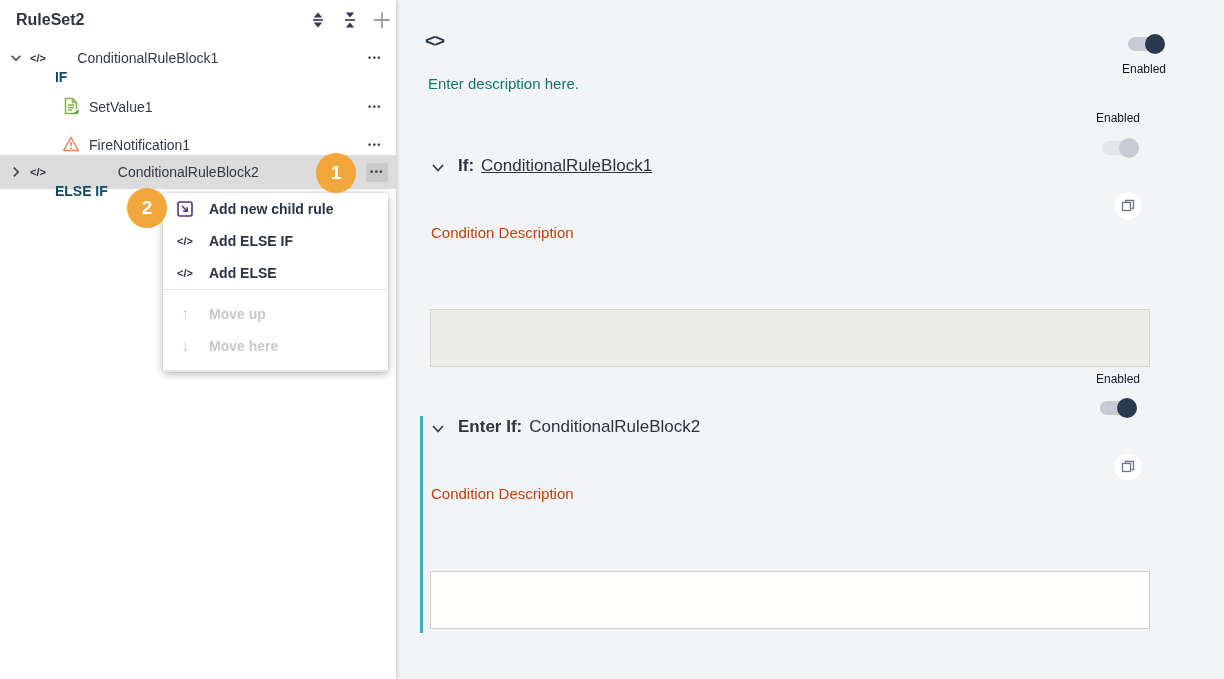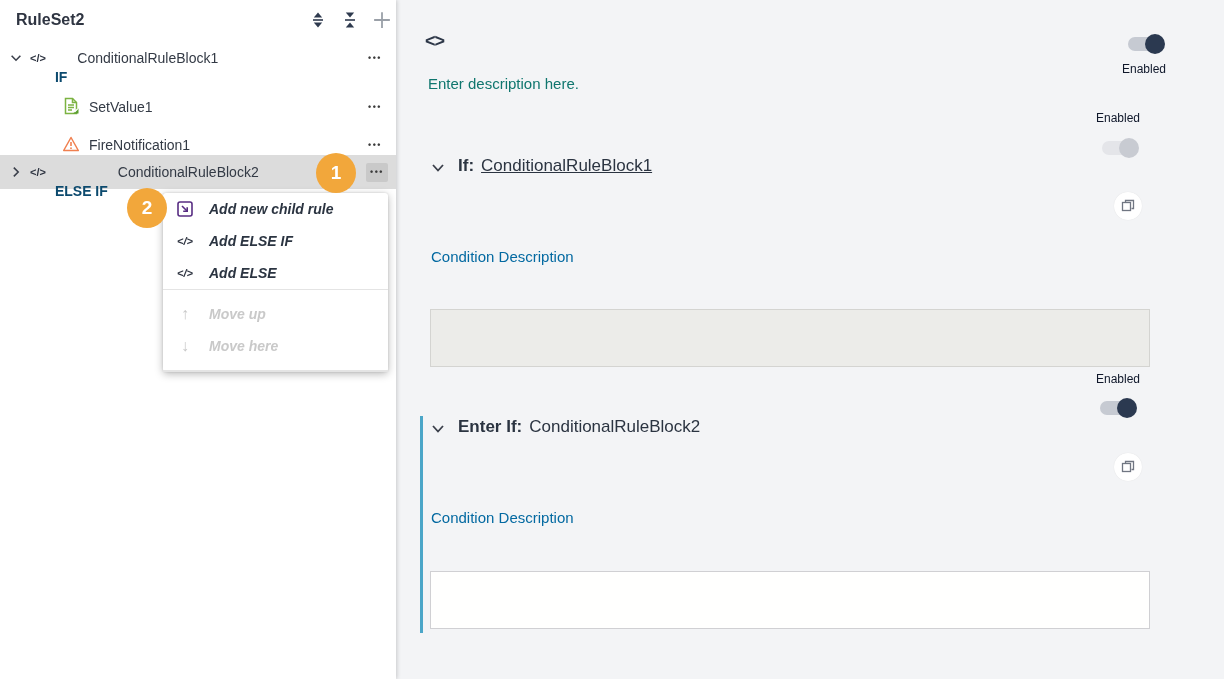--- a/index.html
+++ b/index.html
@@ -27,21 +27,21 @@
   .dots { margin-left:auto; margin-right:12px; font-size:9px; font-weight:700; letter-spacing:1.5px;
           color:#3b3b3b; border:none; background:transparent; cursor:pointer; padding:3px 2px; line-height:1; }
   .row-selected { background:#dcdcdc; height:34px; }
   .row-selected .dots { background:#c9c9c9; border-radius:2px; margin-right:8px; padding:5px 4px; }
 
   
   .menu { position:absolute; left:163px; top:193px; width:225px; background:#ffffff; z-index:20;
           border-radius:3px; box-shadow:0 2px 8px rgba(0,0,0,0.28), 0 0 2px rgba(0,0,0,0.15); }
   .menu-group { padding:0; }
   .menu-item { height:32px; display:flex; align-items:center; padding:0 12px; font-size:14px; font-weight:700;
-               color:#2b3441; cursor:pointer;font-style:italic; }
+               color:#2b3441; cursor:pointer; }
   .menu-item .mi-icon { width:20px; height:20px; margin-right:14px; display:flex; align-items:center; justify-content:center; flex:0 0 auto; }
   .menu-item .code-glyph { margin-right:14px; width:20px; text-align:center; }
   .menu-sep { border:none; border-top:1px solid #e4e4e4; height:0; }
   .menu-item.disabled { color:#c9c9c9; cursor:default; }
   .menu-item.disabled .arrow-glyph { color:#c9c9c9; }
   .arrow-glyph { font-size:16px; font-weight:400; width:20px; text-align:center; margin-right:14px; }
   .menu-item.danger { color:#dc4b20; }
   .pad8 { padding:8px 0; }
   .pad4 { padding:4px 0; }
 
@@ -69,21 +69,21 @@
 
   .section-header { position:absolute; display:flex; align-items:flex-end; height:24px; cursor:default; }
   .section-header .chev { width:16px; height:16px; margin-right:12px; display:flex; align-items:center; justify-content:center; cursor:pointer; }
   .section-kw { font-size:17px; font-weight:700; color:#2b3441; margin-right:7px; }
   .section-name { font-size:17px; color:#2b3441; }
   .section-name.link { text-decoration:underline; cursor:pointer; }
 
   .copy-btn { position:absolute; width:28px; height:28px; border-radius:50%; background:#ffffff; border:none;
               display:flex; align-items:center; justify-content:center; cursor:pointer;
               box-shadow:0 0 1px rgba(0,0,0,0.12); }
-  .cond-label { position:absolute; font-size:15px; color:#0369a1;margin-top:24px; }
+  .cond-label { position:absolute; font-size:15px; color:#c2410c; }
   .cond-box { position:absolute; left:34px; width:720px; height:58px; border:1px solid #d4d4d1; }
   .cond-box.disabled { background:#ecece9; }
   .cond-box.editable { background:#fffffe; border-color:#d0d0d3; cursor:text; }
   .accent-line { position:absolute; left:24px; top:416px; width:3px; height:217px; background:#4ba6c8; }
 </style>
 </head>
 <body>
 
 <aside class="sidebar">
   <div class="sb-header">

